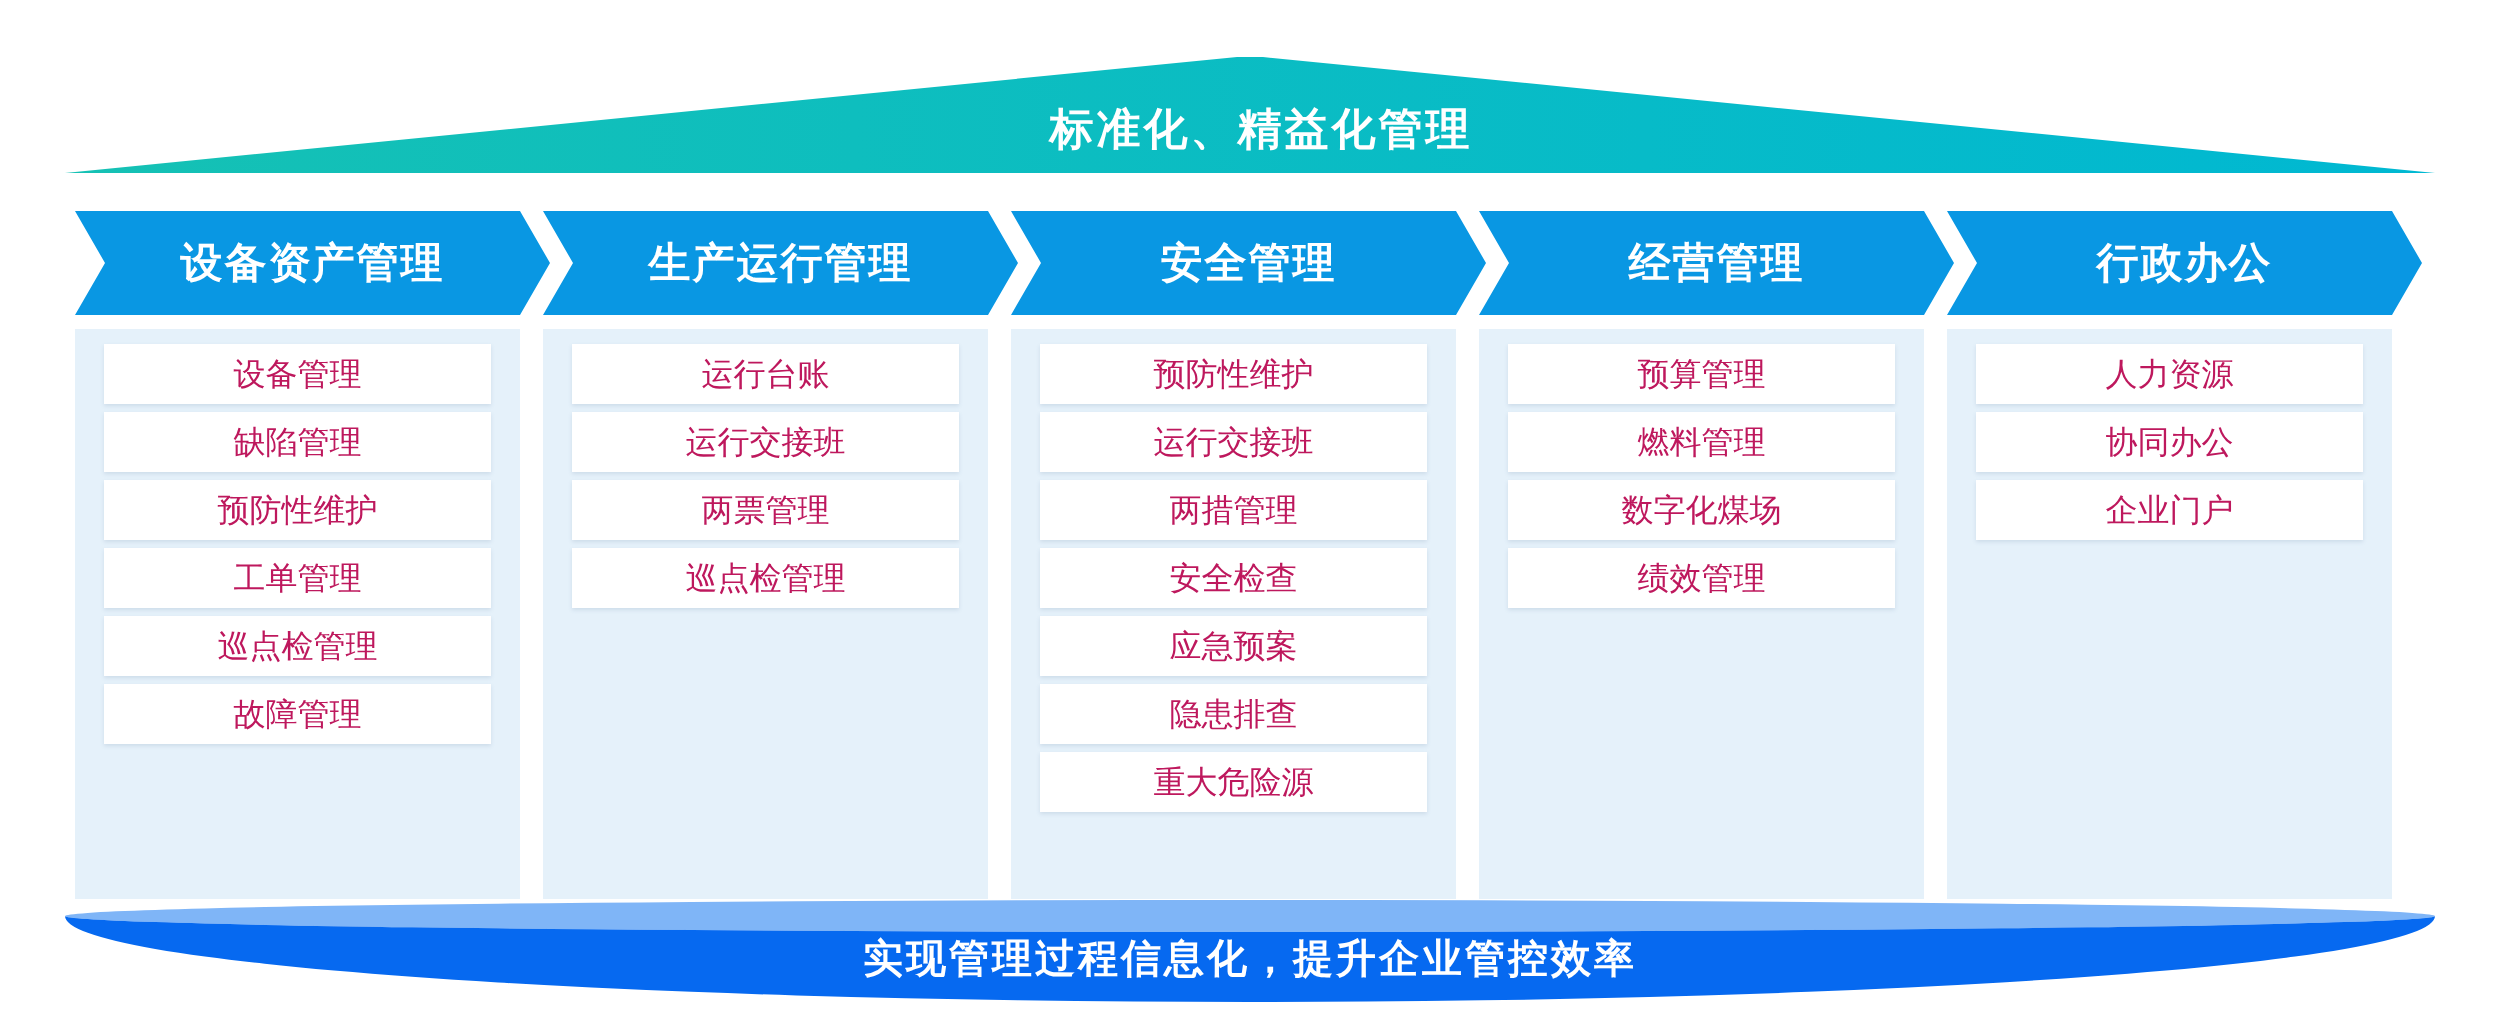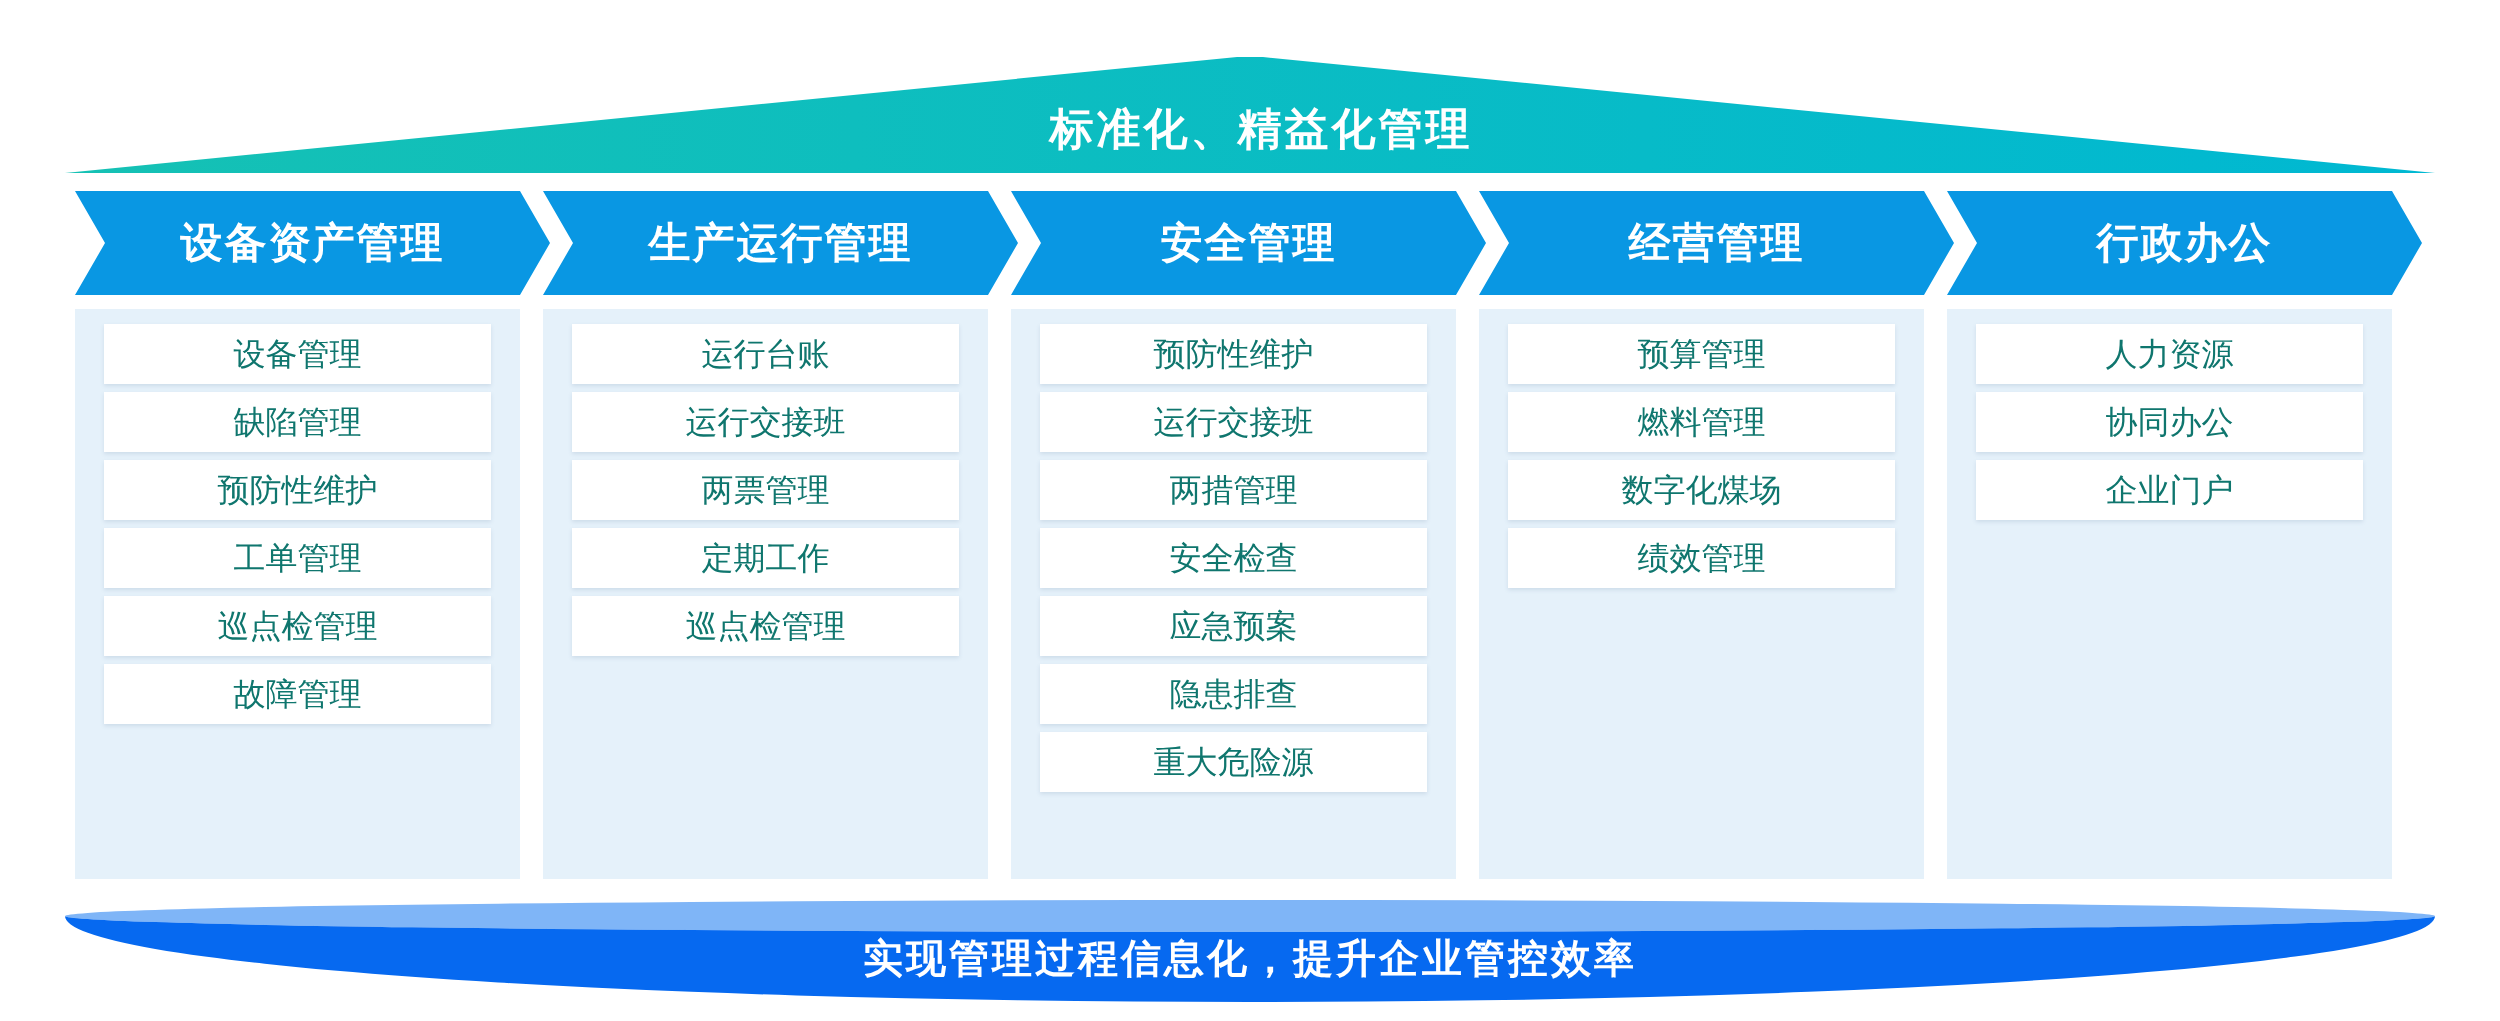--- a/index.html
+++ b/index.html
@@ -13,39 +13,39 @@
   
   .roof-svg{position:absolute;left:65px;top:55px;width:2370px;height:120px;display:block;}
   .roof-label{
     position:absolute;left:0;top:100px;width:2500px;
     text-align:center;
     font-size:44px;font-weight:bold;color:#ffffff;
     letter-spacing:3px;
     margin-left:11px;
   }
   
-  .col{position:absolute;top:191px;width:396px;height:688px;}
+  .col{position:absolute;top:211px;width:396px;height:688px;}
   .arrow-svg{position:absolute;left:0;top:0;width:475px;height:104px;display:block;overflow:visible;}
   .arrow-label{
     position:absolute;left:30px;top:0;width:415px;height:104px;
     line-height:104px;text-align:center;
     font-size:42px;font-weight:bold;color:#ffffff;
     letter-spacing:2px;
   }
   .panel{
     position:absolute;left:0;top:118px;width:445px;height:570px;
     background:#e5f1fa;
     box-sizing:border-box;
     padding:15px 29px 0 29px;
   }
   .item{
     height:60px;margin-bottom:8px;
     background:#ffffff;
     line-height:60px;text-align:center;
-    font-size:32px;color:#0f766e;
+    font-size:32px;color:#be185d;
     box-shadow:0 2px 4px rgba(100,130,160,0.18);
   }
   
   .footer-svg{position:absolute;left:65px;top:896px;width:2370px;height:110px;display:block;}
   .footer-label{
     position:absolute;left:65px;top:930px;width:2370px;height:56px;
     line-height:56px;text-align:center;
     font-size:40px;font-weight:bold;color:#ffffff;
     letter-spacing:3px;
   }
@@ -83,21 +83,20 @@
 
   <div class="col" style="left:543px">
     <svg class="arrow-svg" viewBox="0 0 475 104" preserveAspectRatio="none">
       <polygon points="0,0 445,0 475,52 445,104 0,104 30,52" fill="#0997E3"></polygon>
     </svg>
     <div class="arrow-label">生产运行管理</div>
     <div class="panel">
       <div class="item">运行台账</div>
       <div class="item">运行交接班</div>
       <div class="item">两票管理</div>
-      <div class="item">定期工作</div>
       <div class="item">巡点检管理</div>
     </div>
   </div>
 
   <div class="col" style="left:1011px">
     <svg class="arrow-svg" viewBox="0 0 475 104" preserveAspectRatio="none">
       <polygon points="0,0 445,0 475,52 445,104 0,104 30,52" fill="#0997E3"></polygon>
     </svg>
     <div class="arrow-label">安全管理</div>
     <div class="panel">

